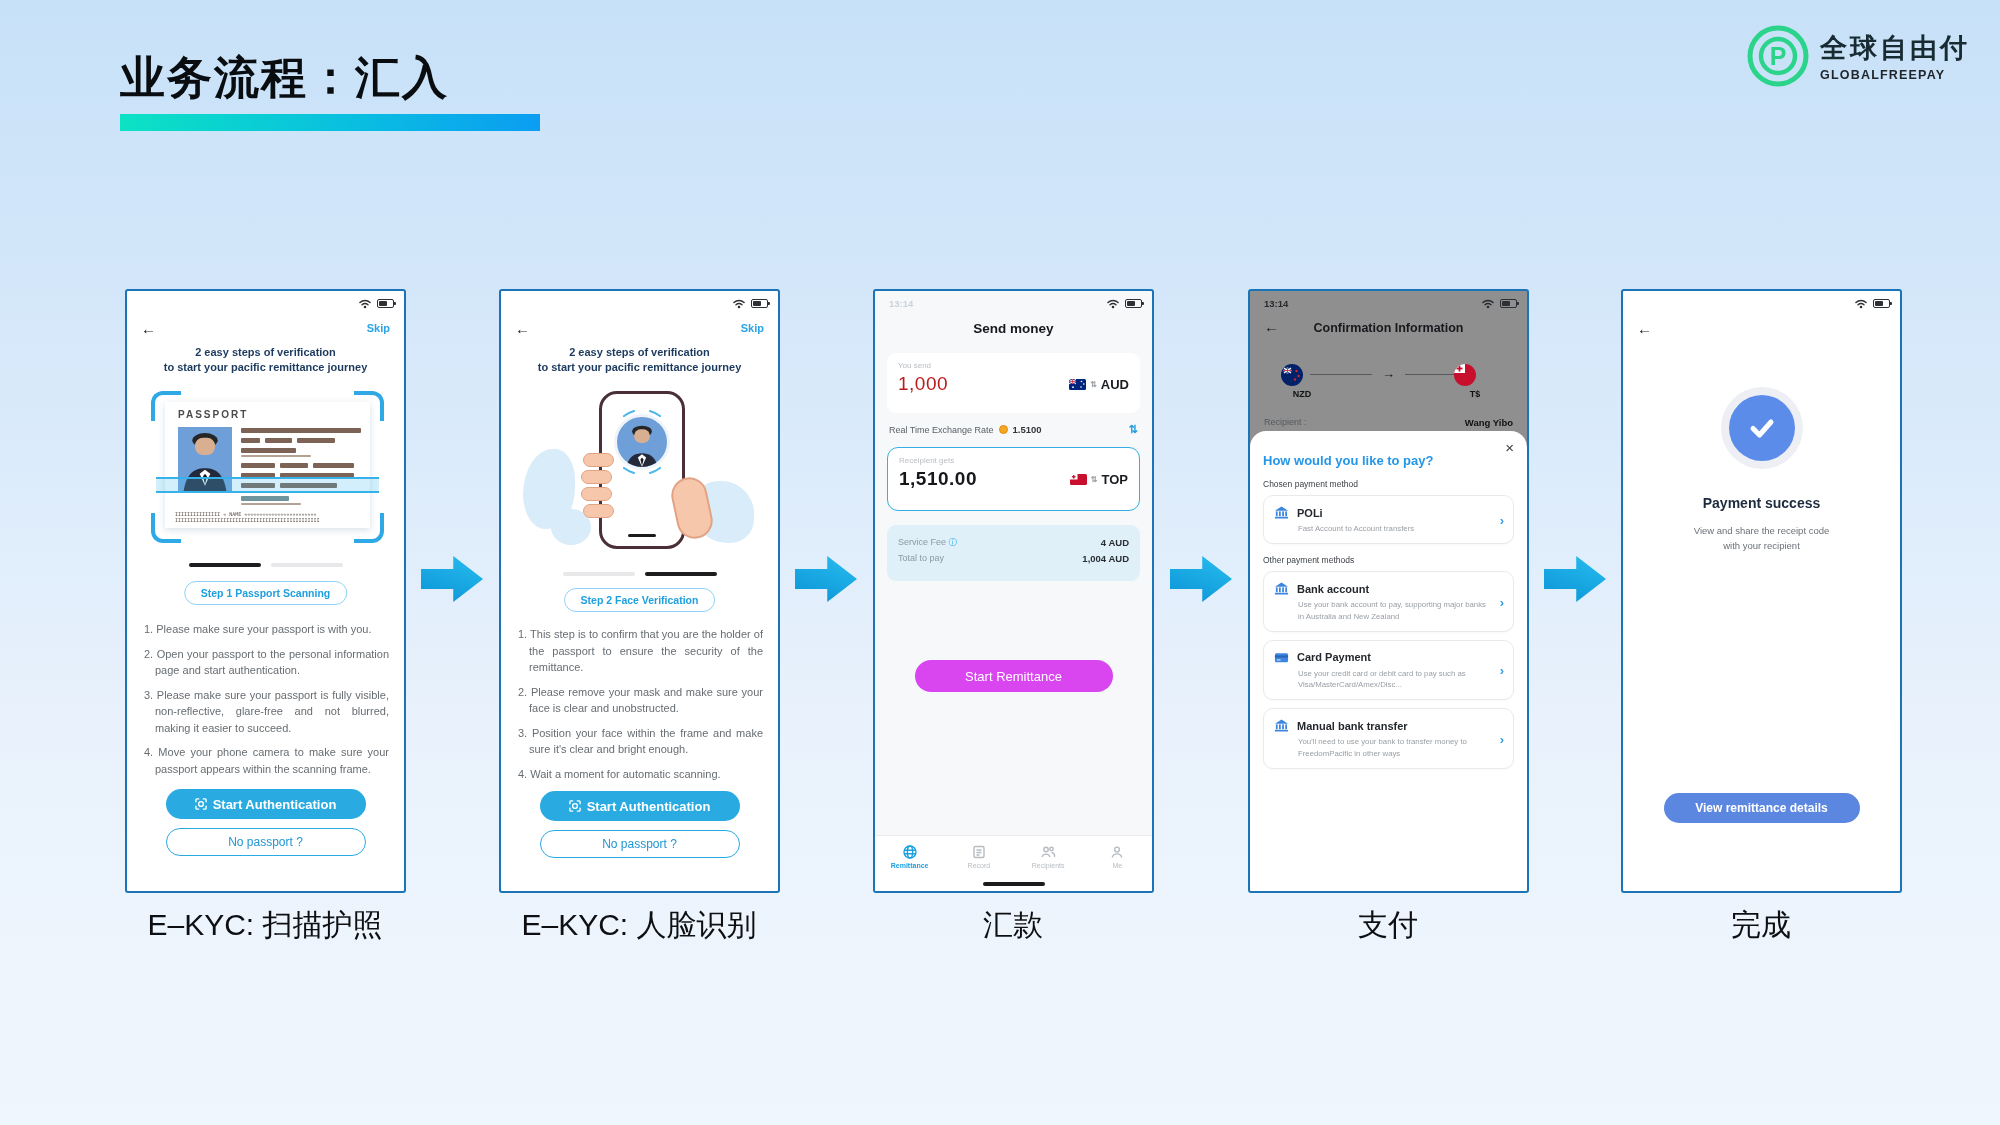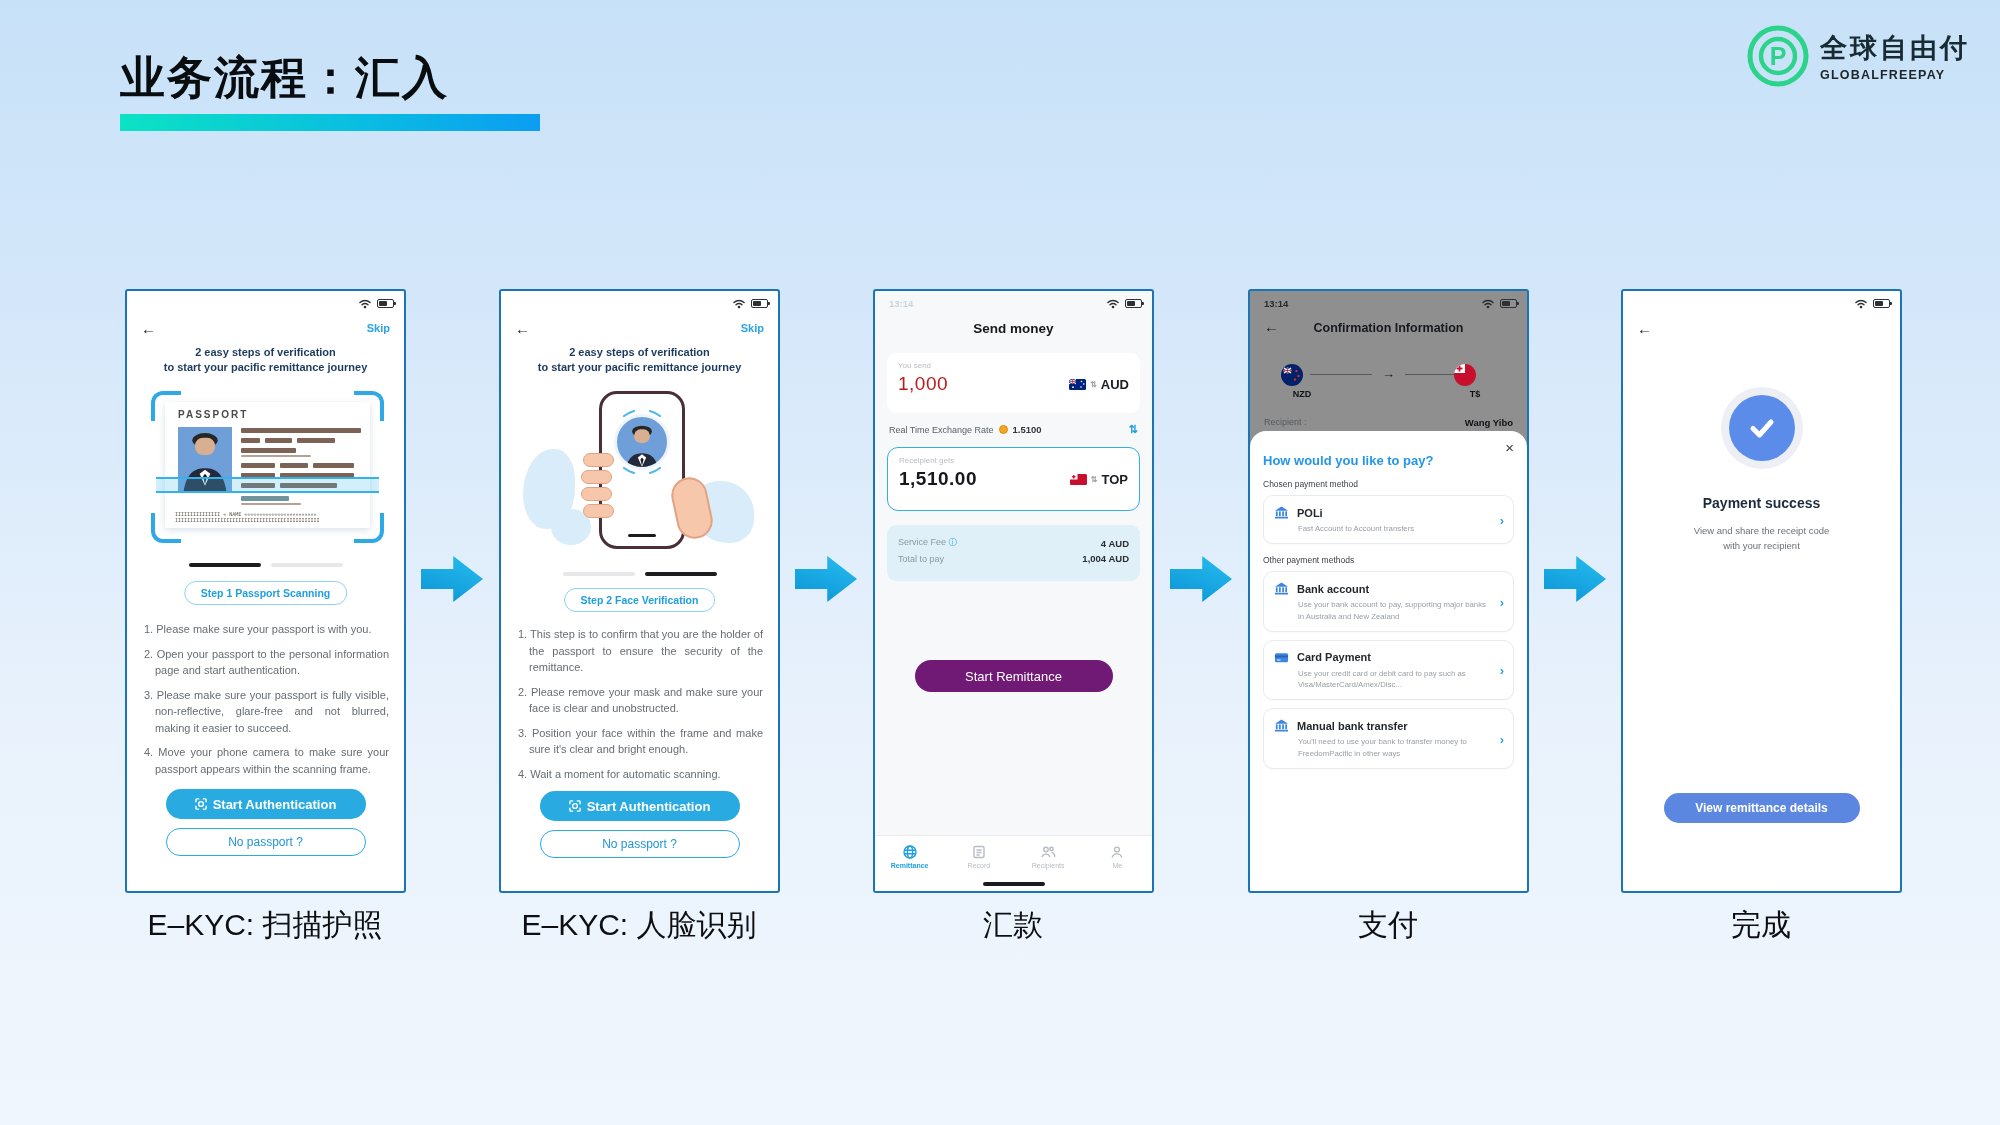--- a/index.html
+++ b/index.html
@@ -89,25 +89,25 @@
   .amt-row { display:flex; align-items:center; justify-content:space-between; margin-top:3px; }
   .amt { font-size:19px; letter-spacing:.5px; }
   .cur { display:flex; align-items:center; gap:4px; font-size:13px; font-weight:700; color:#1a1d21; }
   .sel-ar { font-size:8px; color:#9aa0a6; }
   .rate-row { position:absolute; left:14px; right:14px; top:132px; display:flex; align-items:center; gap:5px;
               font-size:9px; color:#596066; }
   .rate-val { font-weight:700; color:#33373c; font-size:9.5px; }
   .swap { margin-left:auto; color:#1f9fe0; font-weight:700; font-size:11px; }
   .coin { width:9px; height:9px; border-radius:50%; background:#f5a623; border:1.5px solid #e08c0b; }
   .fee-card { background:#dff0f8; }
-  .fee-row { display:flex; justify-content:space-between; align-items:center; font-size:9px; color:#8a9aa6; margin:4px 0; }
+  .fee-row { display:flex; justify-content:space-between; font-size:9px; color:#8a9aa6; margin:4px 0; }
   .fee-val { font-size:9.5px; font-weight:700; color:#2a2e33; }
   .info-i { color:#29abe2; font-size:8.5px; }
   .btn-remit { position:absolute; left:50%; top:369px; transform:translateX(-50%); width:198px; height:32px;
-               background:#701a75; border-radius:16px; color:#fff; font-size:13px;
+               background:#d946ef; border-radius:16px; color:#fff; font-size:13px;
                display:flex; align-items:center; justify-content:center; }
   .tabbar { position:absolute; left:0; right:0; bottom:0; height:56px; background:#fff; border-top:1px solid #ececee;
             display:flex; align-items:flex-start; padding-top:8px; }
   .tab { flex:1; display:flex; flex-direction:column; align-items:center; gap:2px; font-size:7px; color:#b6bcc2; }
   .tab.active { color:#1d9fe0; font-weight:700; }
   .home-ind { position:absolute; left:50%; bottom:5px; transform:translateX(-50%); width:62px; height:4px;
               background:#1b1b1b; border-radius:2px; }
 
   
   .ph4 { background:#8f8f8f; }

